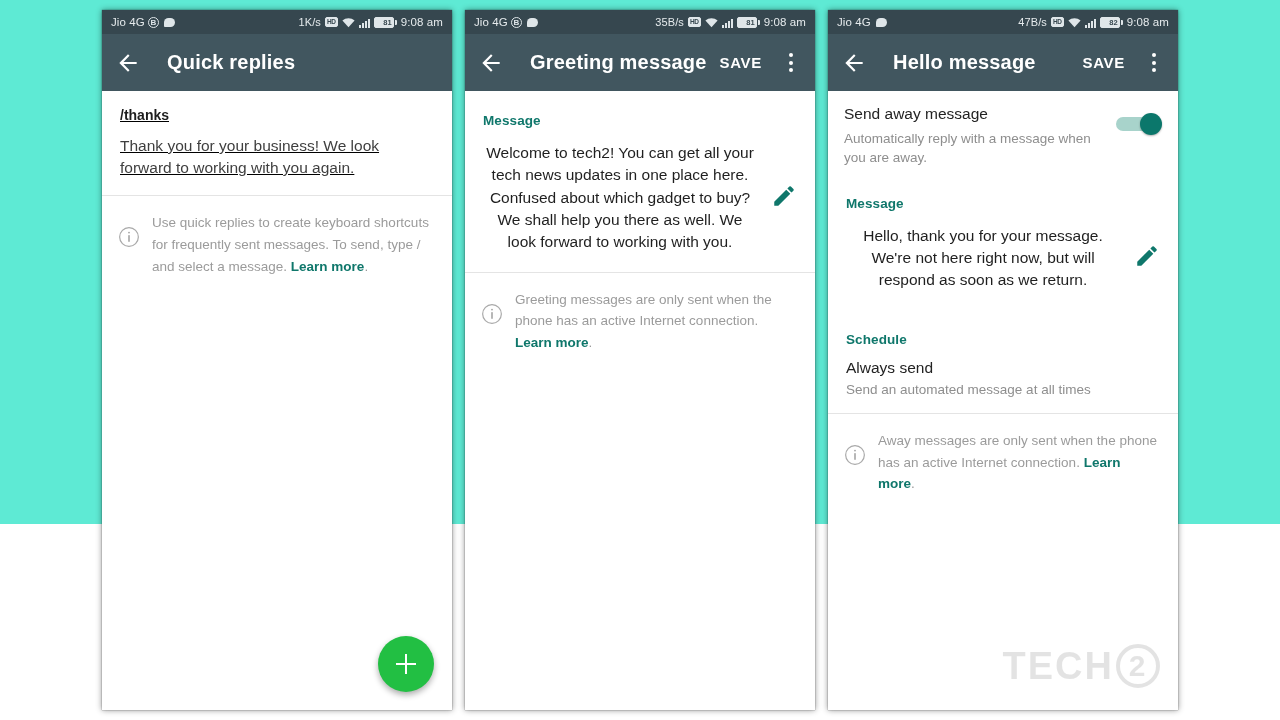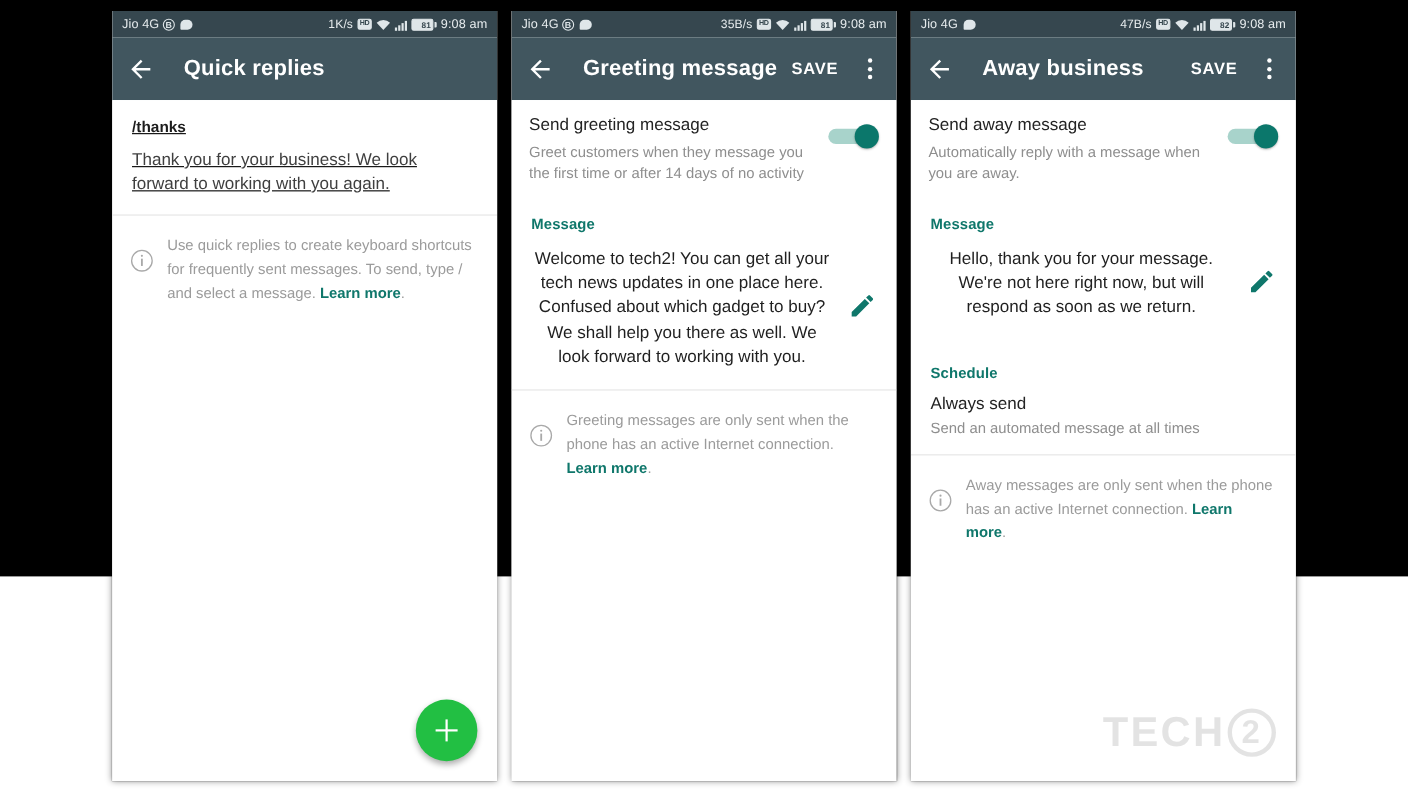--- a/index.html
+++ b/index.html
@@ -2,21 +2,21 @@
 <html><head>
 <meta charset="utf-8">
 <style>
   * { box-sizing: border-box; margin: 0; padding: 0; }
   html, body {
     width: 1280px; height: 720px;
     background: #ffffff;
     font-family: "Liberation Sans", sans-serif;
     overflow: hidden;
   }
-  #stage { position: relative; width: 1280px; height: 524px; background: #000000; }
+  #stage { position: relative; width: 1280px; height: 524px; background: #5eead4; }
 
   
   .phone {
     position: absolute;
     top: 10px;
     width: 350px; height: 700px;
     background: #ffffff;
     overflow: hidden;
     box-shadow: 0 0 6px rgba(0,0,0,.45), 0 0 1px rgba(0,0,0,.6);
   }
@@ -273,30 +273,20 @@
       <span class="tb-save">SAVE</span>
       <span class="tb-more">
           <span></span>
           <span></span>
           <span></span>
         </span>
     </div>
 
     <div class="content">
 
-      <div class="toggle-row">
-        <div class="tr-texts">
-          <div class="tr-title">Send greeting message</div>
-          <div class="tr-sub">Greet customers when they message you the first time or after 14 days of no activity</div>
-        </div>
-        <span class="switch">
-          <span class="track"></span>
-          <span class="thumb"></span>
-        </span>
-      </div>
 
       <div class="section-label">Message</div>
 
       <div class="msg-row">
         <div class="msg-text">Welcome to tech2! You can get all your tech news updates in one place here. Confused about which gadget to buy? We shall help you there as well. We look forward to working with you.</div>
         <span class="pencil">
           <svg width="26" height="26" viewBox="0 0 24 24">
               <path d="M3 17.25V21h3.75L17.8 9.94l-3.75-3.75L3 17.25zM20.7 7.04a1 1 0 0 0 0-1.41l-2.34-2.34a1 1 0 0 0-1.41 0l-1.83 1.83 3.75 3.75 1.83-1.83z" fill="#0f776b"></path>
             </svg>
         </span>
@@ -346,21 +336,21 @@
         <span class="sb-time">9:08 am</span>
       </div>
     </div>
 
     <div class="toolbar">
       <span class="back-arrow">
         <svg width="26" height="26" viewBox="0 0 24 24">
             <path d="M20 11H7.8l5.6-5.6L12 4l-8 8 8 8 1.4-1.4L7.8 13H20z" fill="#ffffff"></path>
           </svg>
       </span>
-      <span class="tb-title">Away business</span>
+      <span class="tb-title">Hello message</span>
       <span class="tb-spacer"></span>
       <span class="tb-save">SAVE</span>
       <span class="tb-more">
           <span></span>
           <span></span>
           <span></span>
         </span>
     </div>
 
     <div class="content">

